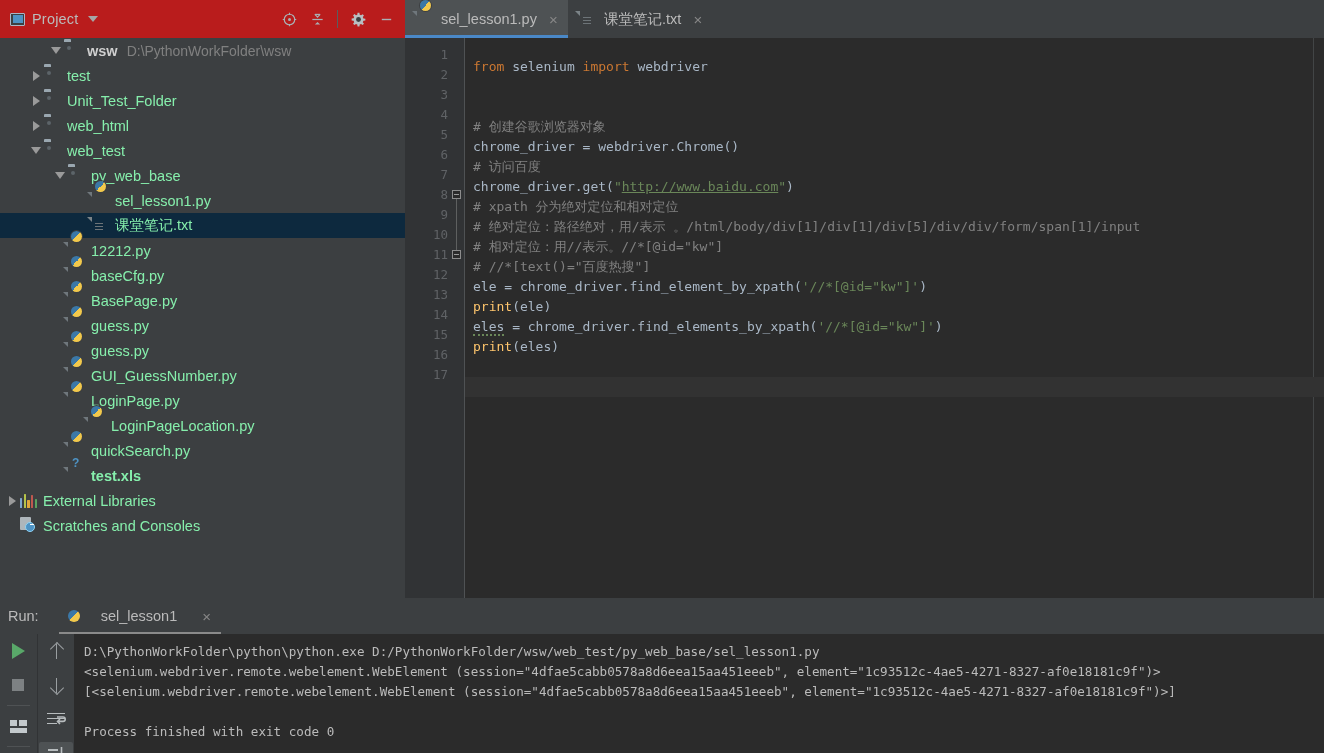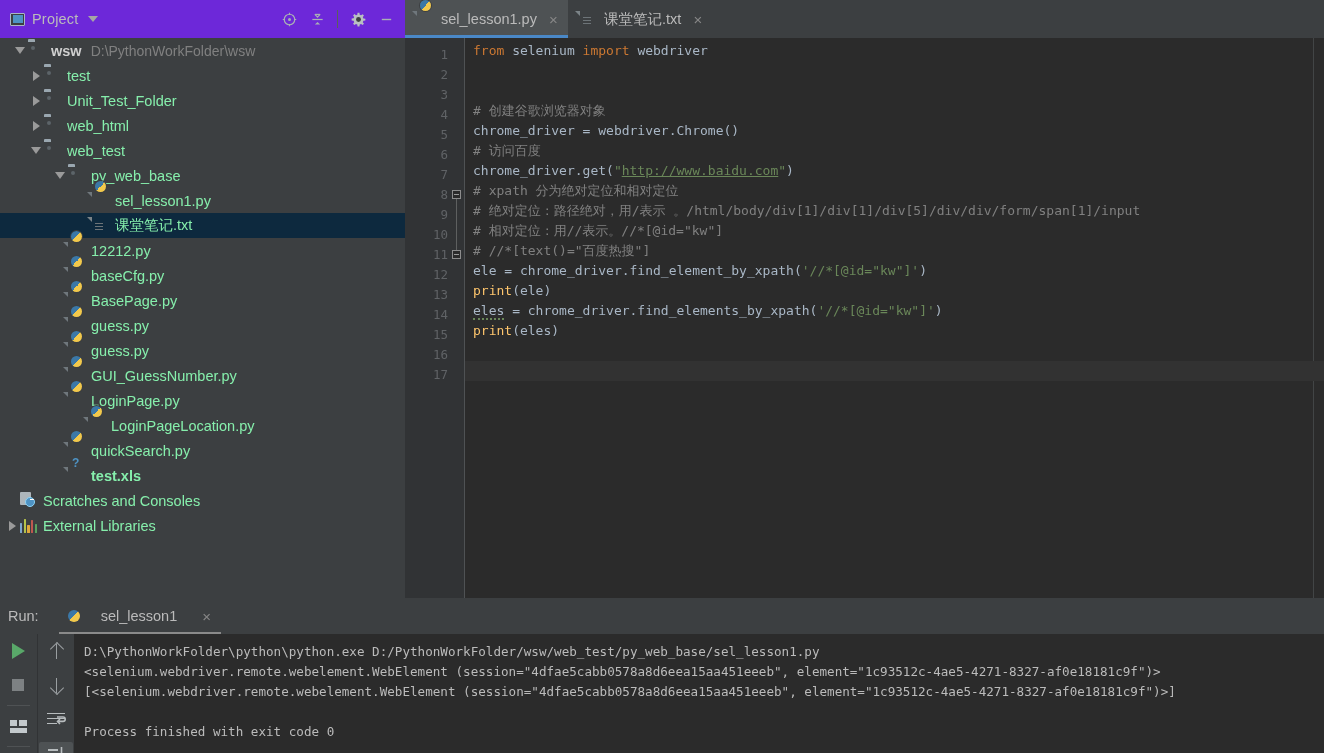--- a/index.html
+++ b/index.html
@@ -19,21 +19,21 @@
   
   .project-panel {
     position: absolute; left: 0; top: 0;
     width: 405px; height: 598px;
     background: #3c3f41;
     box-sizing: border-box;
   }
   .project-header {
     position: relative;
     height: 38px;
-    background: #6d28d9;
+    background: #b91c1c;
     display: flex; align-items: center;
     padding: 0 6px 0 10px;
     border-bottom: 1px solid #323232;
   }
   .proj-title-wrap { display: flex; align-items: center; gap: 7px; }
   .proj-win-icon {
     width: 15px; height: 13px;
     border: 1.6px solid #a9b7c6;
     background: #3c3f41;
     position: relative; border-radius: 1px;
@@ -434,21 +434,21 @@
         </span>
         <span class="tool-btn">
           <svg width="15" height="15" viewBox="0 0 16 16">
             <path d="M3 8h10" stroke="#a9b0b4" stroke-width="1.5"></path>
           </svg>
         </span>
       </div>
     </div>
 
     <div class="tree" id="tree">
-        <div class="tree-row" style="padding-left: 12px;">
+        <div class="tree-row" style="padding-left: 0; margin-left: 48px;">
           <span class="arrow-slot">
             <span class="arrow-down"></span>
           </span>
           <span class="ico"><span class="ico-folder"></span></span>
           <span class="label-main label-bold">wsw</span>
           <span class="label-path">D:\PythonWorkFolder\wsw</span>
         </div>
         <div class="tree-row" style="padding-left: 28px;">
           <span class="arrow-slot">
             <span class="arrow-right"></span>
@@ -536,40 +536,40 @@
         </div>
         <div class="tree-row" style="padding-left: 52px;">
           <span class="arrow-slot"></span>
           <span class="ico"><span class="ico-py"></span></span>
           <span class="label-main">quickSearch.py</span>
         </div>
         <div class="tree-row" style="padding-left: 52px; font-weight: bold;">
           <span class="arrow-slot"></span>
           <span class="ico"><span class="ico-xls"></span></span>
           <span class="label-main">test.xls</span>
-        </div>
-        <div class="tree-row" style="padding-left: 4px;">
-          <span class="arrow-slot"></span>
-          <span class="ico"><span class="ico-scr"><span class="scr-hand"></span></span></span>
-          <span class="label-main">Scratches and Consoles</span>
         </div>
         <div class="tree-row" style="padding-left: 4px;">
           <span class="arrow-slot">
             <span class="arrow-right"></span>
           </span>
           <span class="ico">
             <span class="ico-lib">
               <i style="height:10px;background:#7ea6cd"></i>
               <i style="height:14px;background:#b5c34a"></i>
               <i style="height:8px;background:#e0a93b"></i>
               <i style="height:13px;background:#c0584f"></i>
               <i style="height:9px;background:#5ba35f"></i>
             </span>
           </span>
           <span class="label-main">External Libraries</span>
+        </div>
+        <div class="tree-row" style="padding-left: 4px;">
+          <span class="arrow-slot"></span>
+          <span class="ico"><span class="ico-scr"><span class="scr-hand"></span></span></span>
+          <span class="label-main">Scratches and Consoles</span>
         </div>
       </div>
   </div>
 
   <div class="editor-area">
     <div class="tabs-bar" id="tabs-bar">
         <div class="tab active">
           <span class="ico" style="margin: 0px;"><span class="ico-py"></span></span>
           <span>sel_lesson1.py</span>
           <span class="tab-close">×</span>
@@ -602,21 +602,21 @@
             <div class="ln" style="top: 327px;">17</div>
           </div>
         <div class="fold-strip" id="fold-strip">
             <div class="fold-line" style="top: 152px; height: 60px;"></div>
             <div class="fold-mark" style="top: 152px;"></div>
             <div class="fold-mark" style="top: 212px;"></div>
           </div>
       </div>
       <div class="code-scroll">
         <div class="ruler-line"></div>
-        <div id="code-lines" style="padding-top: 3px;">
+        <div id="code-lines" style="padding-top: 19px;">
             <div class="code-line"><span class="kw">from</span><span class="plain"> selenium </span><span class="kw">import</span><span class="plain"> webdriver</span></div>
             <div class="code-line"></div>
             <div class="code-line"></div>
             <div class="code-line"><span class="cmt"># 创建谷歌浏览器对象</span></div>
             <div class="code-line"><span class="plain">chrome_driver = webdriver.Chrome()</span></div>
             <div class="code-line"><span class="cmt"># 访问百度</span></div>
             <div class="code-line"><span class="plain">chrome_driver.get(</span><span class="str">"</span><span class="link">http://www.baidu.com</span><span class="str">"</span><span class="plain">)</span></div>
             <div class="code-line"><span class="cmt"># xpath 分为绝对定位和相对定位</span></div>
             <div class="code-line"><span class="cmt"># 绝对定位：路径绝对，用/表示 。/html/body/div[1]/div[1]/div[5]/div/div/form/span[1]/input</span></div>
             <div class="code-line"><span class="cmt"># 相对定位：用//表示。//*[@id="kw"]</span></div>

